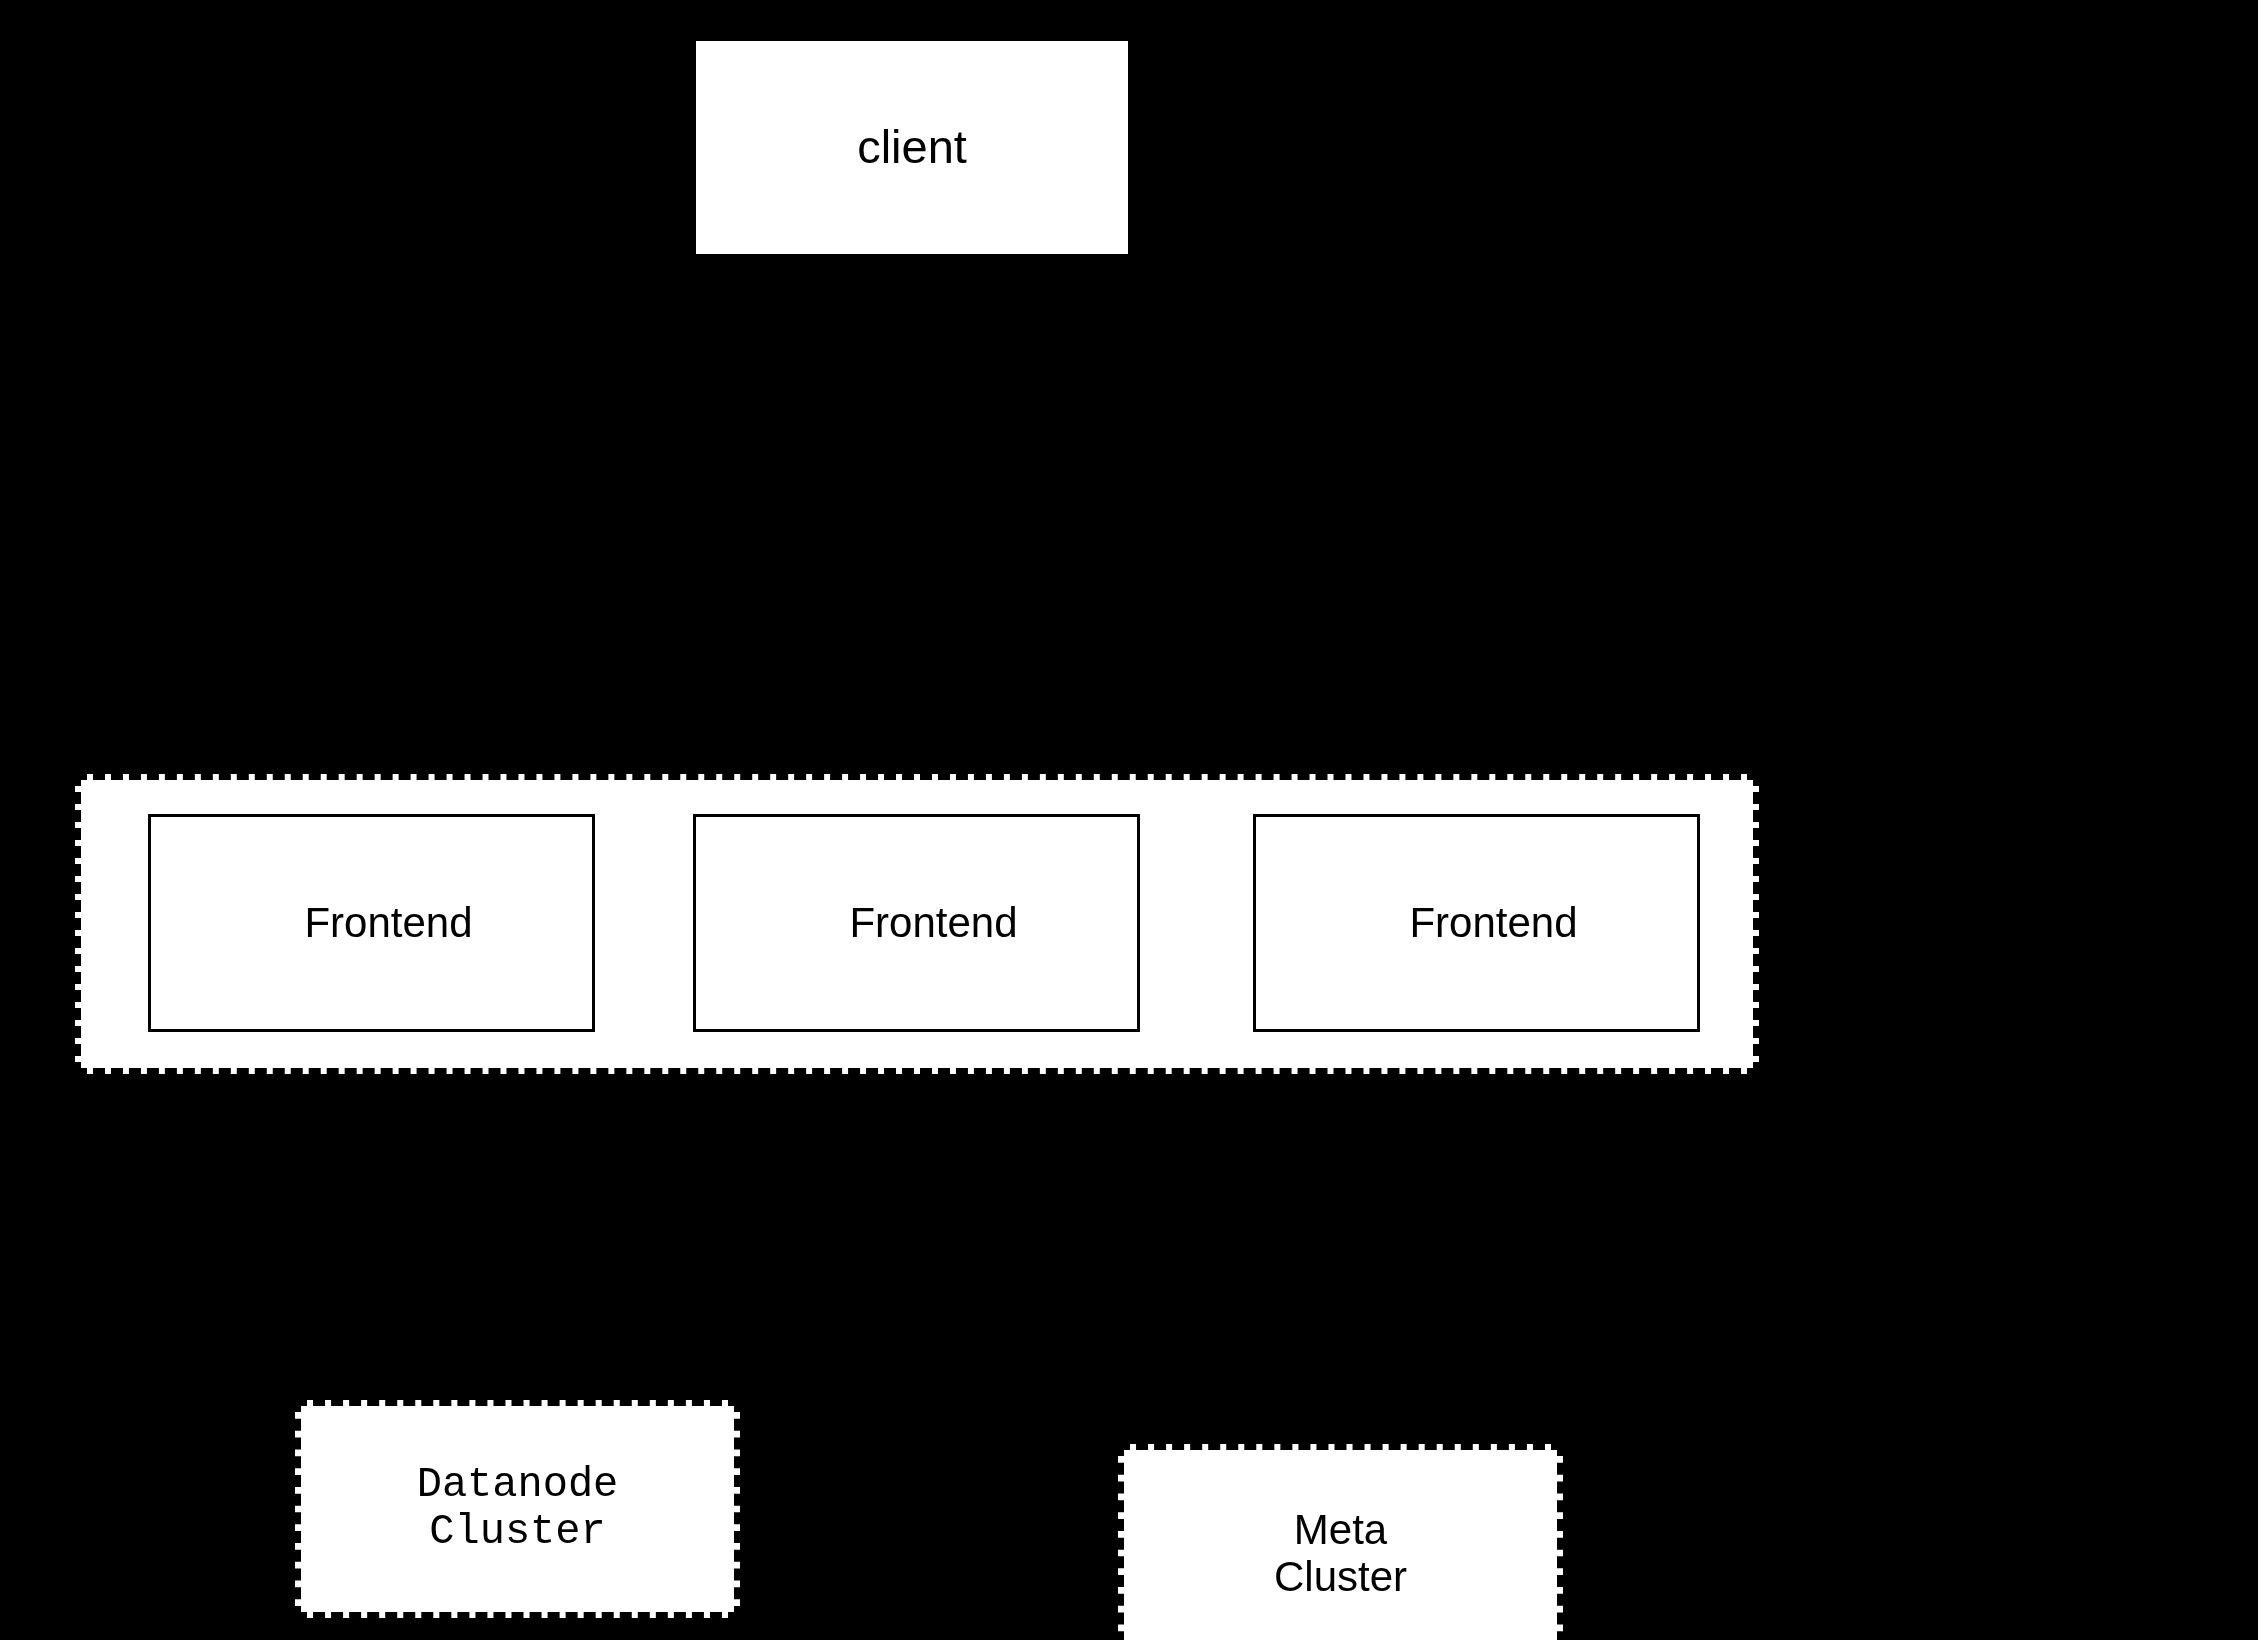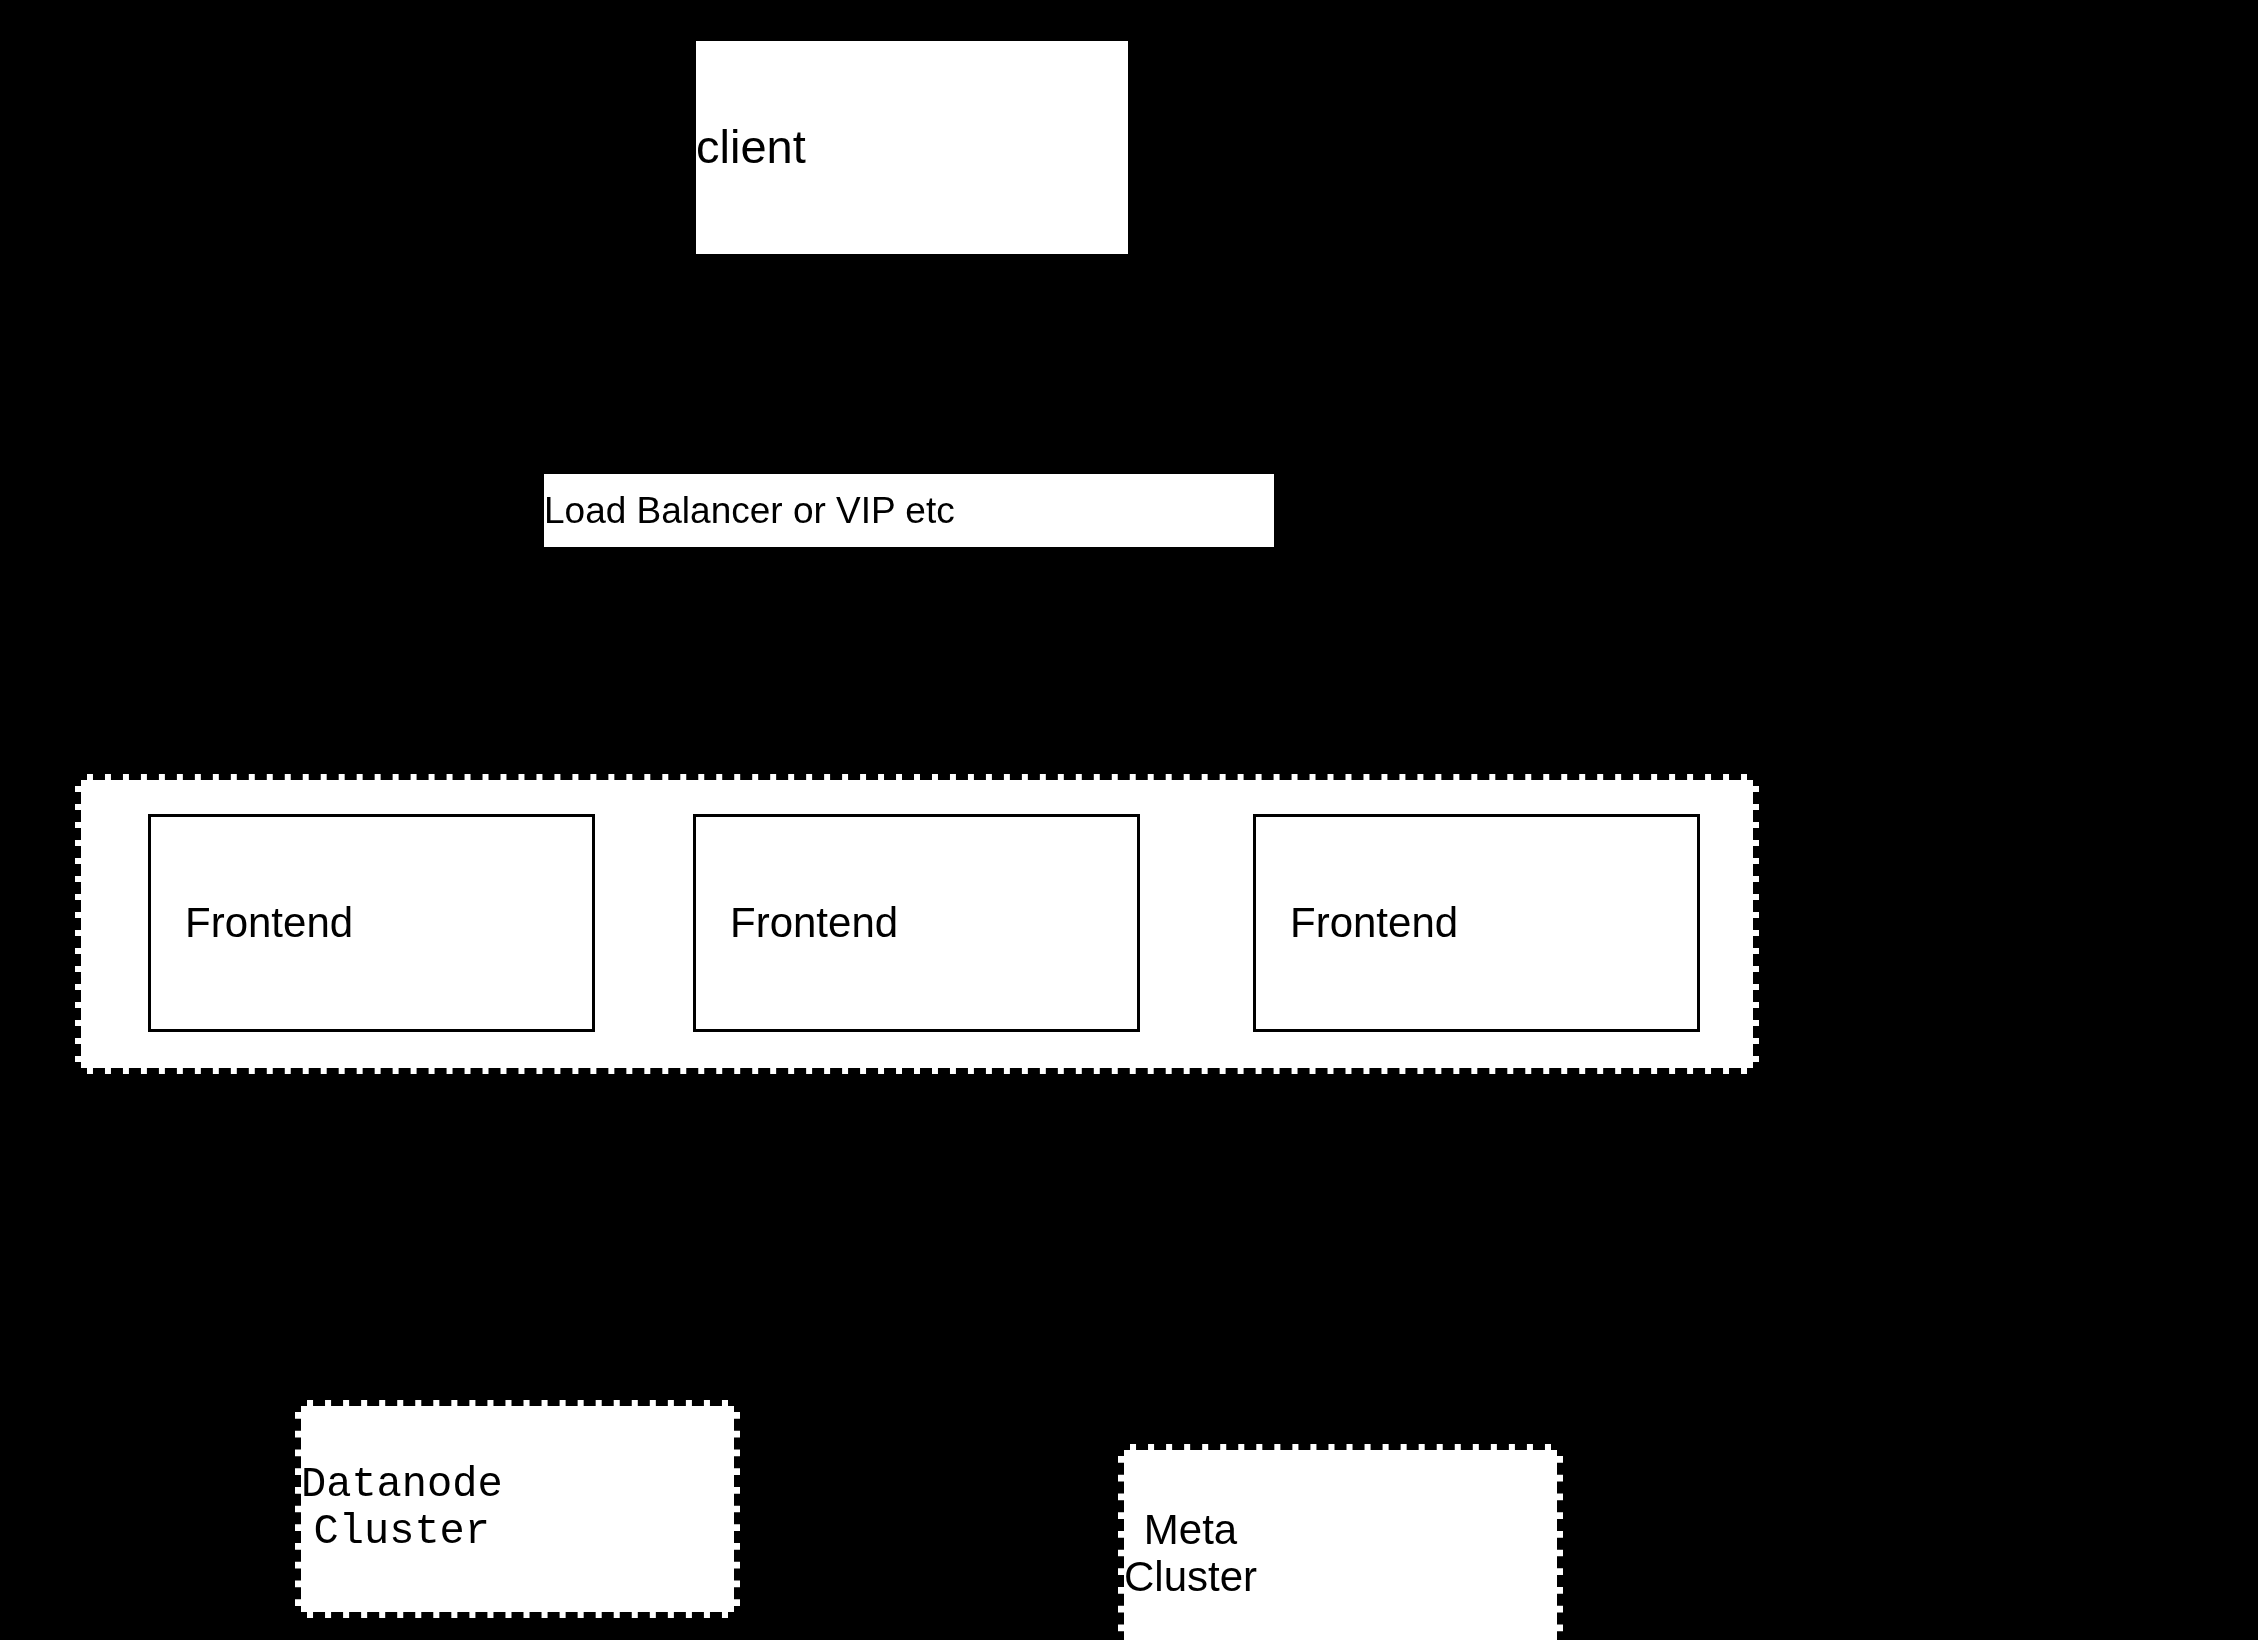--- a/index.html
+++ b/index.html
@@ -19,21 +19,21 @@
     width: 2258px;
     height: 1640px;
     background: #000000;
   }
 
   .node {
     position: absolute;
     box-sizing: border-box;
     display: flex;
     align-items: center;
-    justify-content: flex-start;
+    justify-content: center;
     text-align: center;
     color: #000000;
     line-height: 1.12;
     white-space: pre-line;
   }
 
   
   #client-box {
     left: 696px;
     top: 41px;
@@ -106,23 +106,20 @@
 </style>
 </head>
 <body>
 
 <div id="canvas">
 
   <div class="node" id="client-box">
     <span class="node-label">client</span>
   </div>
 
-  <div class="node" id="load-balancer-box">
-    <span class="node-label">Load Balancer or VIP etc</span>
-  </div>
 
   <div id="frontend-group"></div>
 
   <div class="node frontend-box" id="frontend-box-0">
     <span class="node-label">Frontend</span>
   </div>
 
   <div class="node frontend-box" id="frontend-box-1">
     <span class="node-label">Frontend</span>
   </div>

